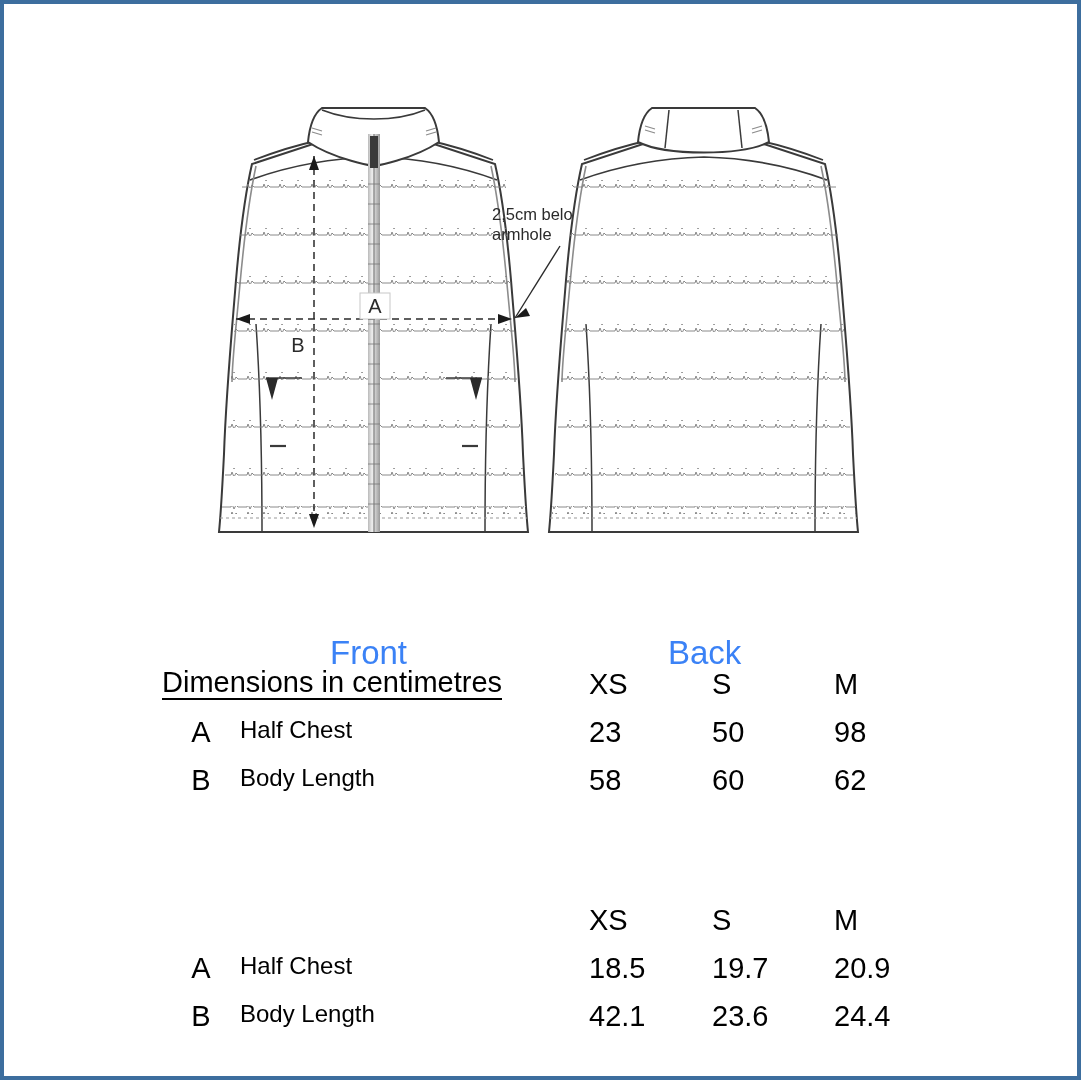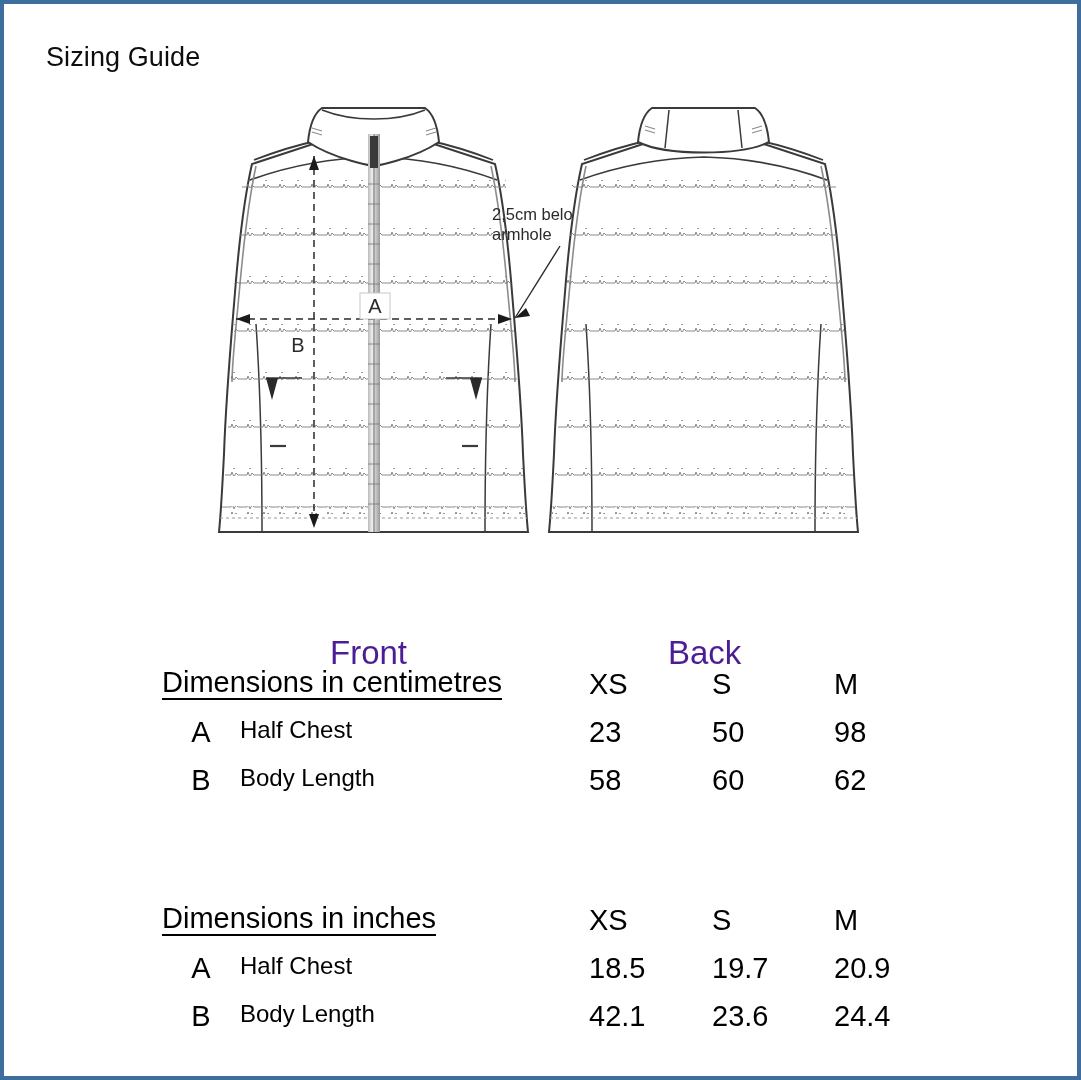--- a/index.html
+++ b/index.html
@@ -33,21 +33,21 @@
     left: 0;
     top: 90px;
     width: 1073px;
     height: 500px;
   }
   #tech-drawing { display: block; }
 
   .view-label {
     position: absolute;
     font-size: 33px;
-    color: #4c1d95;
+    color: #3b82f6;
     font-family: "Liberation Sans", sans-serif;
   }
   #label-front { left: 326px; top: 540px; }
   #label-back  { left: 664px; top: 540px; }
 
   .size-table {
     position: absolute;
     left: 0;
     width: 1073px;
     font-family: "Liberation Sans", sans-serif;
@@ -96,21 +96,20 @@
   }
   .col-0 { left: 585px; }
   .col-1 { left: 708px; }
   .col-2 { left: 830px; }
 </style>
 </head>
 <body>
 
 <div id="page">
 
-  <div id="page-title">Sizing Guide</div>
 
   <div id="figure-area">
     <svg id="tech-drawing" width="1073" height="500" viewBox="0 0 1073 500">
       <defs>
         <pattern id="quiltstitch" x="0" y="0" width="16" height="8" patternUnits="userSpaceOnUse">
           <path d="M0,5 L3,5 L4,2 L6,7 L8,3 L10,5 L16,5" fill="none" stroke="#7d7d7d" stroke-width="0.9"></path>
         </pattern>
         <linearGradient id="zipgrad" x1="0" y1="0" x2="1" y2="0">
           <stop offset="0%" stop-color="#b9b9b9"></stop>
           <stop offset="35%" stop-color="#efefef"></stop>
@@ -289,23 +288,20 @@
       <div class="cell-code">B</div>
       <div class="cell-name">Body Length</div>
       <div class="cell-val col-0">58</div>
       <div class="cell-val col-1">60</div>
       <div class="cell-val col-2">62</div>
     </div>
   </div>
 
   <div class="size-table" id="table-inches">
     <div class="table-row row-header">
-      <div class="row-title-wrap">
-        <span class="row-title">Dimensions in inches</span>
-      </div>
       <div class="cell-val col-0">XS</div>
       <div class="cell-val col-1">S</div>
       <div class="cell-val col-2">M</div>
     </div>
     <div class="table-row">
       <div class="cell-code">A</div>
       <div class="cell-name">Half Chest</div>
       <div class="cell-val col-0">18.5</div>
       <div class="cell-val col-1">19.7</div>
       <div class="cell-val col-2">20.9</div>

